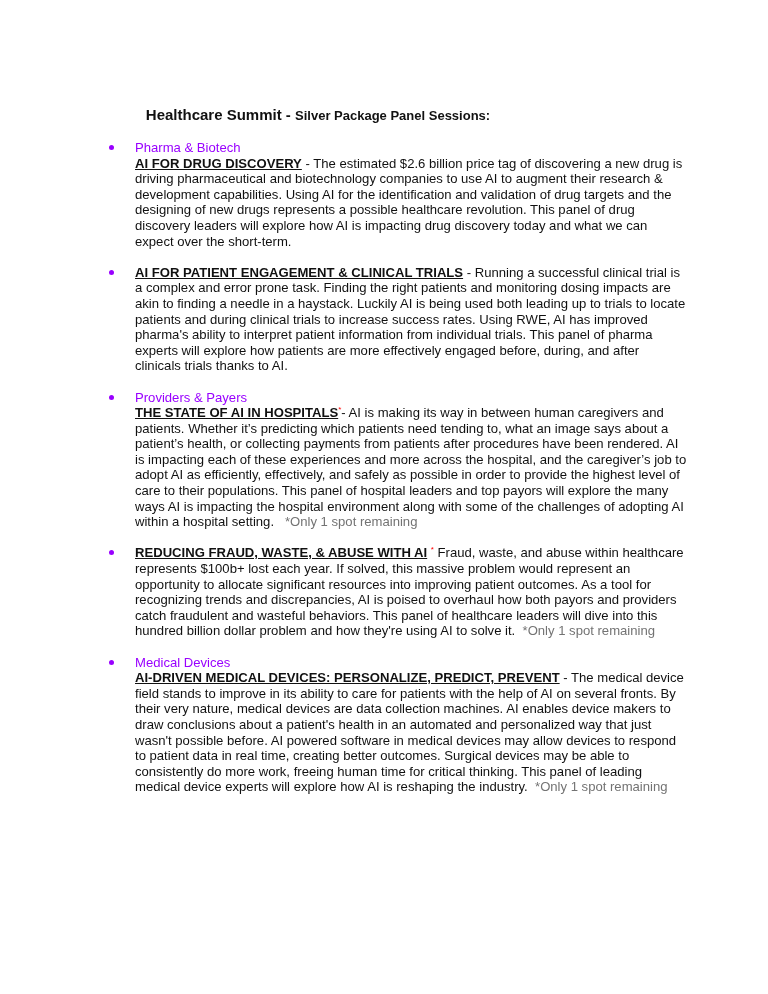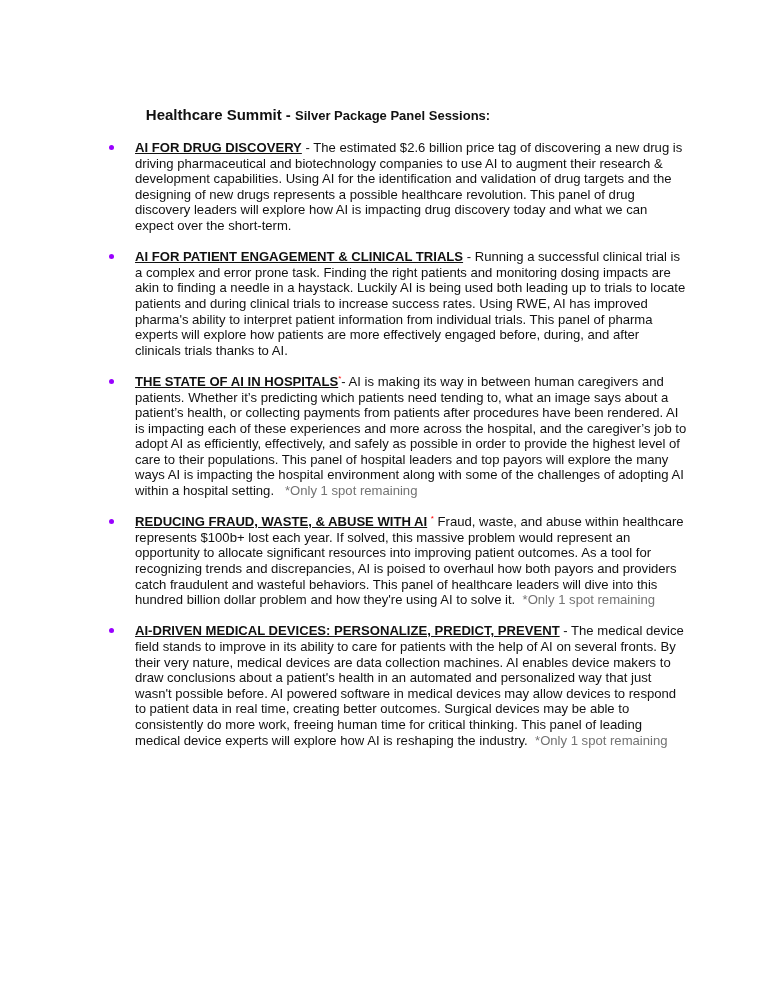--- a/index.html
+++ b/index.html
@@ -22,31 +22,34 @@
 </head>
 <body>
 
 <div class="title">
   <span>Healthcare Summit - </span><span class="sub">Silver Package Panel Sessions:</span>
 </div>
 
 <ul class="sessions">
   <li class="session">
     <span class="bullet"></span>
+    <span class="category">Pharma &amp; Biotech</span>
     <span class="heading">AI FOR DRUG DISCOVERY</span><span> - </span><span>The estimated $2.6 billion price tag of discovering a new drug is driving pharmaceutical and biotechnology companies to use AI to augment their research &amp; development capabilities. Using AI for the identification and validation of drug targets and the designing of new drugs represents a possible healthcare revolution. This panel of drug discovery leaders will explore how AI is impacting drug discovery today and what we can expect over the short-term.</span>
   </li>
   <li class="session">
     <span class="bullet"></span>
     <span class="heading">AI FOR PATIENT ENGAGEMENT &amp; CLINICAL TRIALS</span><span> - </span><span>Running a successful clinical trial is a complex and error prone task. Finding the right patients and monitoring dosing impacts are akin to finding a needle in a haystack. Luckily AI is being used both leading up to trials to locate patients and during clinical trials to increase success rates. Using RWE, AI has improved pharma's ability to interpret patient information from individual trials. This panel of pharma experts will explore how patients are more effectively engaged before, during, and after clinicals trials thanks to AI.</span>
   </li>
   <li class="session">
     <span class="bullet"></span>
+    <span class="category">Providers &amp; Payers</span>
     <span class="heading">THE STATE OF AI IN HOSPITALS</span><span class="marker">*</span><span>- </span><span>AI is making its way in between human caregivers and patients. Whether it’s predicting which patients need tending to, what an image says about a patient’s health, or collecting payments from patients after procedures have been rendered. AI is impacting each of these experiences and more across the hospital, and the caregiver’s job to adopt AI as efficiently, effectively, and safely as possible in order to provide the highest level of care to their populations. This panel of hospital leaders and top payors will explore the many ways AI is impacting the hospital environment along with some of the challenges of adopting AI within a hospital setting.</span>&nbsp;&nbsp;&nbsp;<span class="note">*Only 1 spot remaining</span>
   </li>
   <li class="session">
     <span class="bullet"></span>
     <span class="heading">REDUCING FRAUD, WASTE, &amp; ABUSE WITH AI</span> <span class="marker">*</span><span> </span><span>Fraud, waste, and abuse within healthcare represents $100b+ lost each year. If solved, this massive problem would represent an opportunity to allocate significant resources into improving patient outcomes. As a tool for recognizing trends and discrepancies, AI is poised to overhaul how both payors and providers catch fraudulent and wasteful behaviors. This panel of healthcare leaders will dive into this hundred billion dollar problem and how they're using AI to solve it.</span>&nbsp;&nbsp;<span class="note">*Only 1 spot remaining</span>
   </li>
   <li class="session">
     <span class="bullet"></span>
+    <span class="category">Medical Devices</span>
     <span class="heading">AI-DRIVEN MEDICAL DEVICES: PERSONALIZE, PREDICT, PREVENT</span><span> - </span><span>The medical device field stands to improve in its ability to care for patients with the help of AI on several fronts. By their very nature, medical devices are data collection machines. AI enables device makers to draw conclusions about a patient's health in an automated and personalized way that just wasn't possible before. AI powered software in medical devices may allow devices to respond to patient data in real time, creating better outcomes. Surgical devices may be able to consistently do more work, freeing human time for critical thinking. This panel of leading medical device experts will explore how AI is reshaping the industry.</span>&nbsp;&nbsp;<span class="note">*Only 1 spot remaining</span>
   </li>
 </ul>
 
 </body></html>

